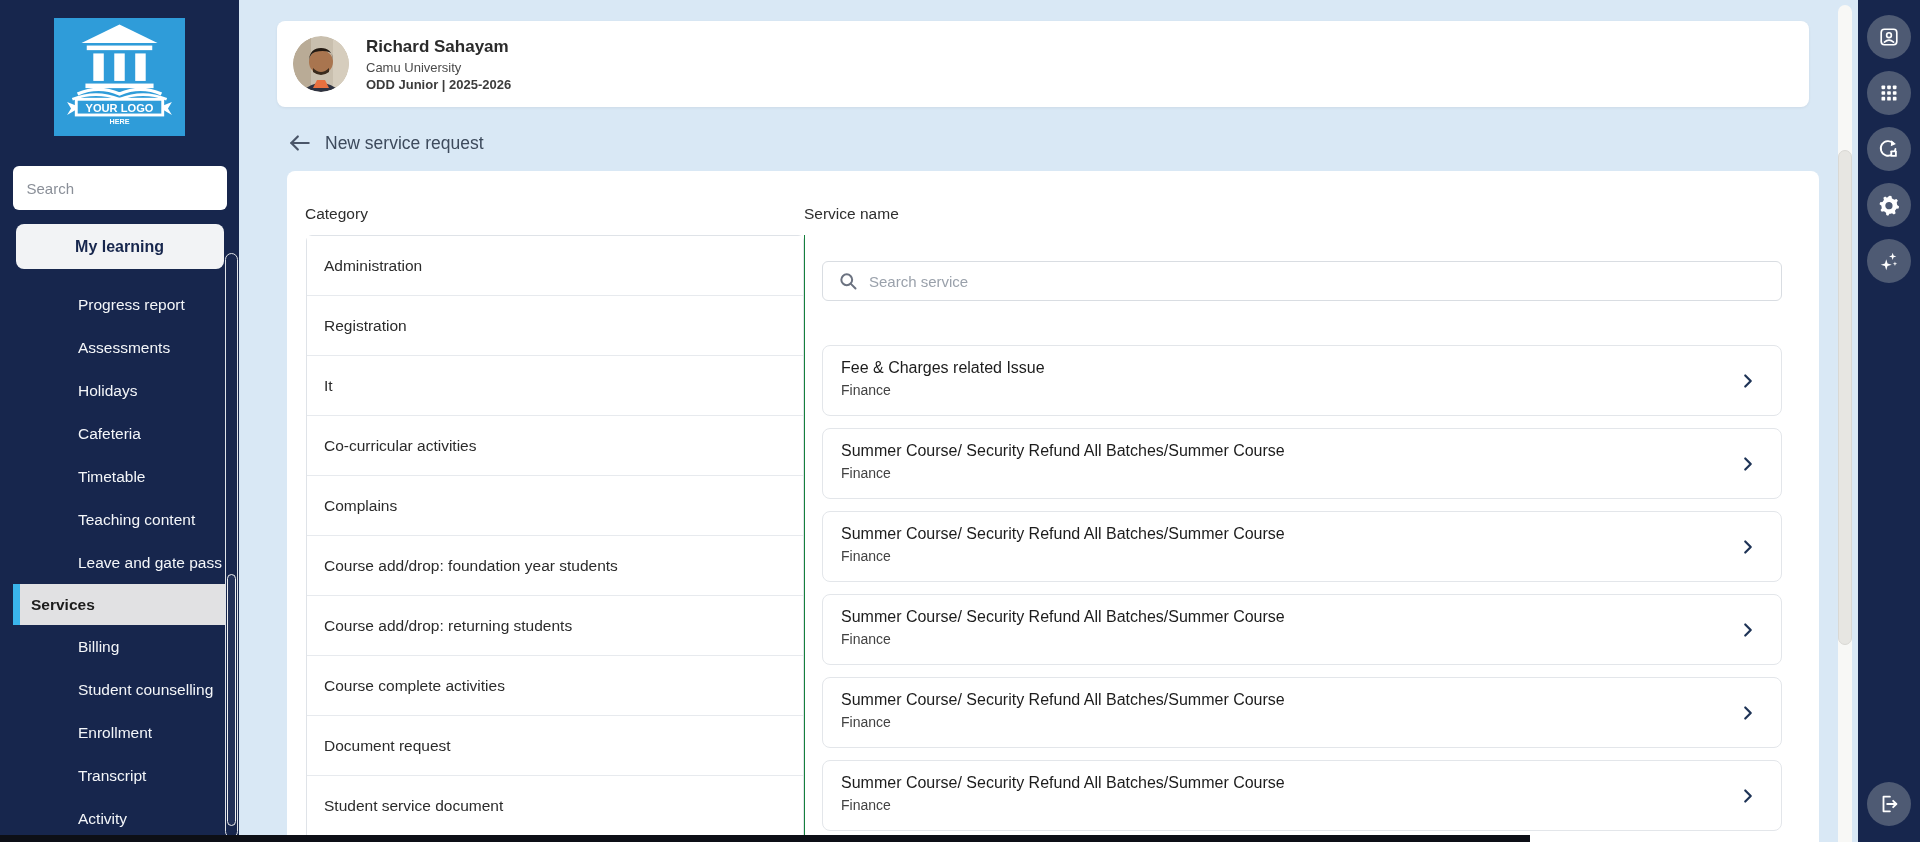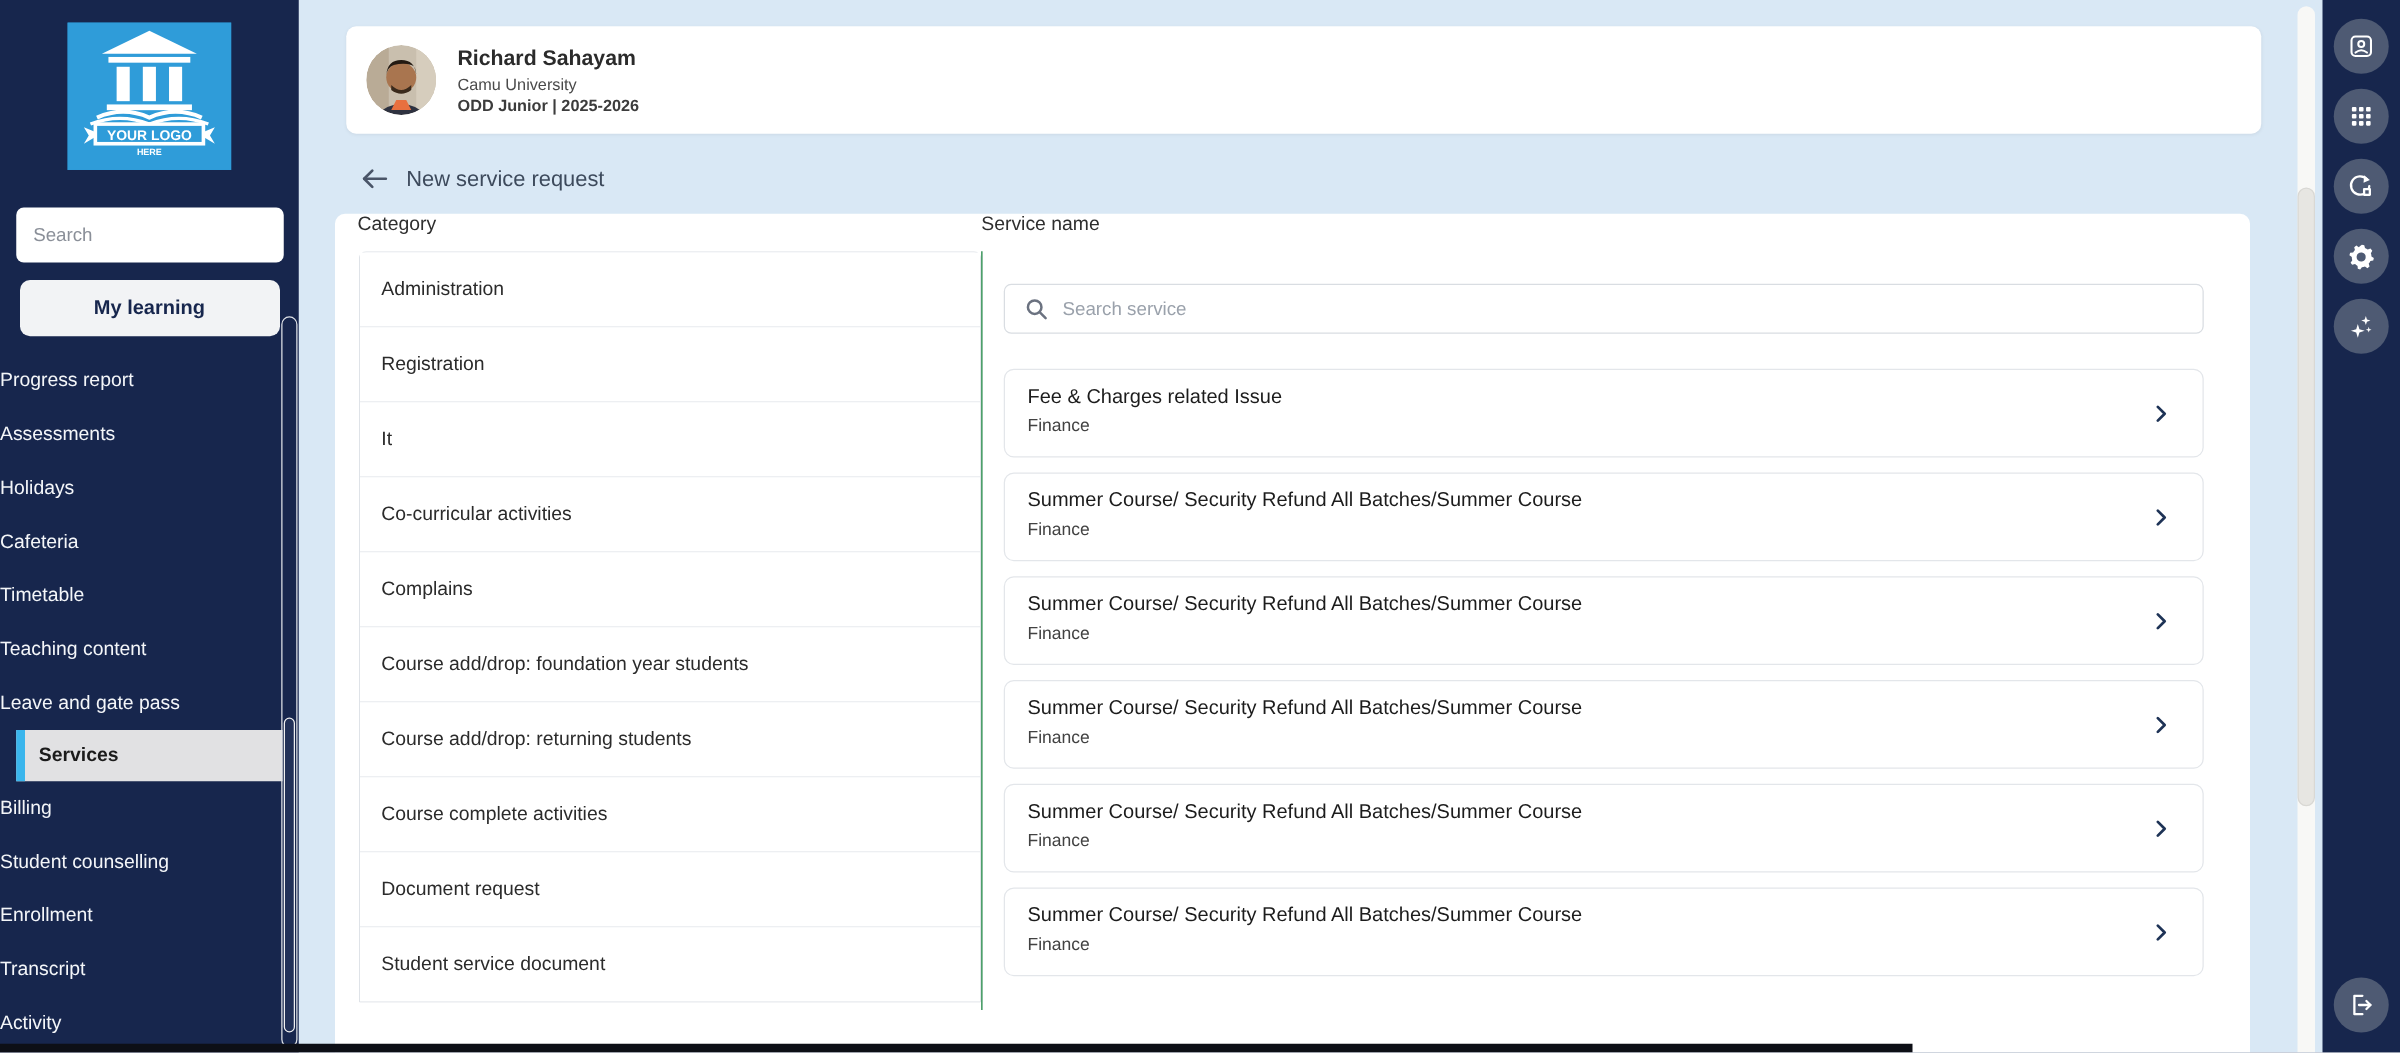--- a/index.html
+++ b/index.html
@@ -6,52 +6,52 @@
   html,body { width:1920px; height:842px; overflow:hidden; font-family:"Liberation Sans", sans-serif; }
   .app { display:flex; width:1920px; height:842px; background:#17264d; position:relative; }
 
   
   .sidebar { width:239px; height:842px; background:#17264d; position:relative; flex:0 0 239px; }
   .logo-box { width:131px; height:118px; margin:18px auto 0; background:#2f9cd9; display:block; }
   .side-search { display:block; width:214px; height:44px; margin:30px auto 0; border:none; border-radius:6px; background:#fff; padding:0 14px; font-size:15px; color:#333; outline:none; font-family:"Liberation Sans", sans-serif; }
   .side-search::placeholder { color:#8a8f98; }
   .mylearning-btn { display:block; width:208px; height:45px; margin:14px auto 0; border:none; border-radius:8px; background:#f2f3f5; color:#17264d; font-size:16px; font-weight:bold; cursor:pointer; font-family:"Liberation Sans", sans-serif; }
   .menu { margin-top:14px; }
-  .menu-item { height:43px; display:flex; align-items:center; color:#f4f6f9; font-size:15.5px; cursor:pointer; }
+  .menu-item { height:43px; display:flex; align-items:center; padding-left:30px; color:#f4f6f9; font-size:15.5px; cursor:pointer;margin-left:48px; }
   .menu-item.active { margin-left:13px; width:213px; height:41px; padding-left:11px; border-left:7px solid #3ab5ec; background:#e1e1e3; color:#1b1b1b; font-weight:bold; }
   .side-scroll-track { position:absolute; right:1px; top:253px; bottom:4px; width:13px; border:1px solid #dfe2e7; border-radius:7px; }
   .side-scroll-thumb { position:absolute; left:1px; width:9px; top:320px; height:252px; background:#223158; border:1px solid #f0f0f0; border-radius:6px; }
 
   
   .main { flex:1; background:#d9e8f5; position:relative; height:842px; overflow:hidden; }
   .user-card { position:absolute; left:38px; top:21px; width:1532px; height:86px; background:#fff; border-radius:8px; box-shadow:0 1px 3px rgba(0,0,0,0.06); display:flex; align-items:center; }
   .avatar { width:56px; height:56px; border-radius:50%; margin-left:16px; overflow:hidden; flex:0 0 56px; }
   .user-meta { margin-left:17px; }
   .user-name { font-size:17px; font-weight:bold; color:#2b2b2b; margin-bottom:3px; }
   .user-org { font-size:13px; color:#4a4a4a; margin-bottom:2px; }
   .user-term { font-size:13px; font-weight:bold; color:#3c3c3c; }
 
   .page-title-row { position:absolute; left:46px; top:128px; display:flex; align-items:center; }
   .back-btn { width:30px; height:30px; border:none; background:transparent; cursor:pointer; display:flex; align-items:center; justify-content:center; }
   .page-title { margin-left:10px; font-size:17.5px; font-weight:normal; color:#3d4a5c; }
 
-  .main-card { position:absolute; left:29px; top:171px; width:1532px; height:671px; background:#fff; border-radius:8px 8px 0 0; overflow:hidden; }
+  .main-card { position:absolute; left:48px; top:171px; width:1532px; height:671px; background:#fff; border-radius:8px 8px 0 0; padding-top:34px; overflow:hidden; }
   .headers-row { display:flex; height:30px; }
   .col-head-cat { width:517px; padding-left:18px; font-size:15.5px; color:#2e2e2e; }
   .col-head-svc { flex:1; font-size:15.5px; color:#2e2e2e; }
   .body-row { display:flex; height:607px; }
   .cat-col { width:517px; }
   .cat-list { margin-left:19px; width:498px; border:1px solid #dfe3e8; border-radius:6px 6px 0 0; border-bottom:none; }
   .cat-row { height:60px; display:flex; align-items:center; padding-left:17px; font-size:15.5px; color:#2b2b2b; border-bottom:1px solid #e7eaee; cursor:pointer; background:#fff; }
   .svc-col { flex:1; border-left:1px solid #15803d; padding:2px 37px 0 17px; }
   .svc-search-wrap { position:relative; margin-top:24px; }
   .svc-search { width:100%; height:40px; border:1px solid #d9dde2; border-radius:6px; padding:0 14px 0 46px; font-size:15px; color:#333; outline:none; font-family:"Liberation Sans", sans-serif; }
   .svc-search::placeholder { color:#9aa1ab; }
   .svc-search-icon { position:absolute; left:16px; top:10px; }
-  .svc-list { margin-top:28px; }
+  .svc-list { margin-top:44px; }
   .service-card { position:relative; height:71px; border:1px solid #e3e6ea; border-radius:8px; margin-bottom:12px; padding:13px 60px 0 18px; cursor:pointer; background:#fff; }
   .sc-title { font-size:16px; color:#1c1c1c; margin-bottom:5px; }
   .sc-sub { font-size:14px; color:#424242; }
   .sc-chevron { position:absolute; right:22px; top:24px; }
 
   
   .vscroll { position:absolute; top:5px; bottom:0; right:6px; width:14px; background:#f8f8f6; border-radius:7px 7px 0 0; }
   .vscroll-thumb { position:absolute; left:0; width:14px; top:145px; height:495px; background:#e7e6e2; border:1px solid #d9d8d4; border-radius:7px; }
 
   

